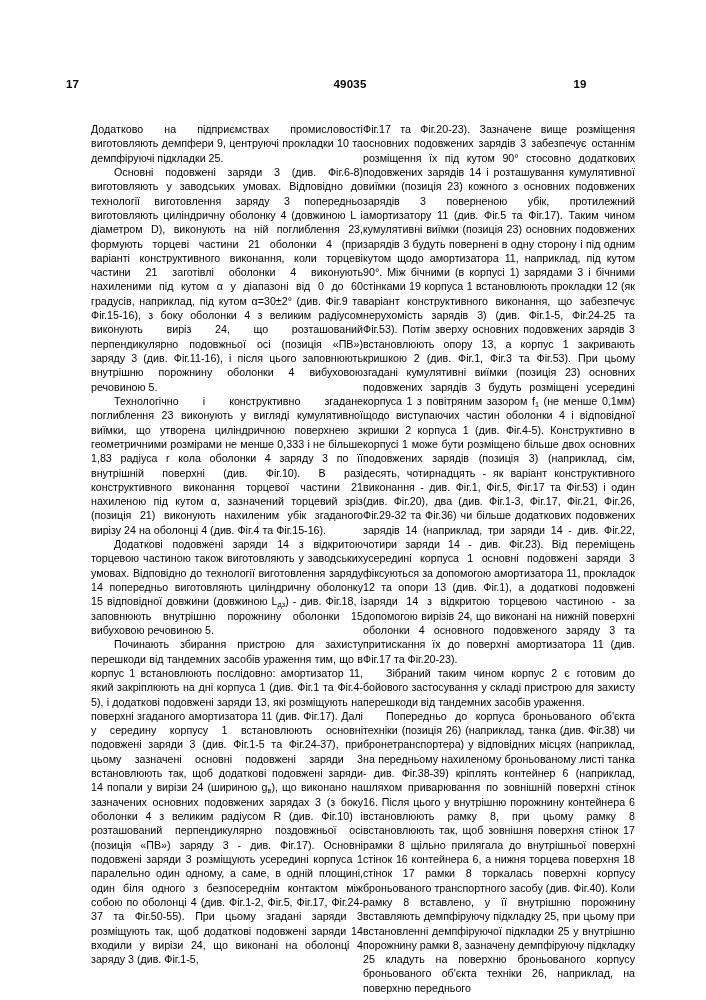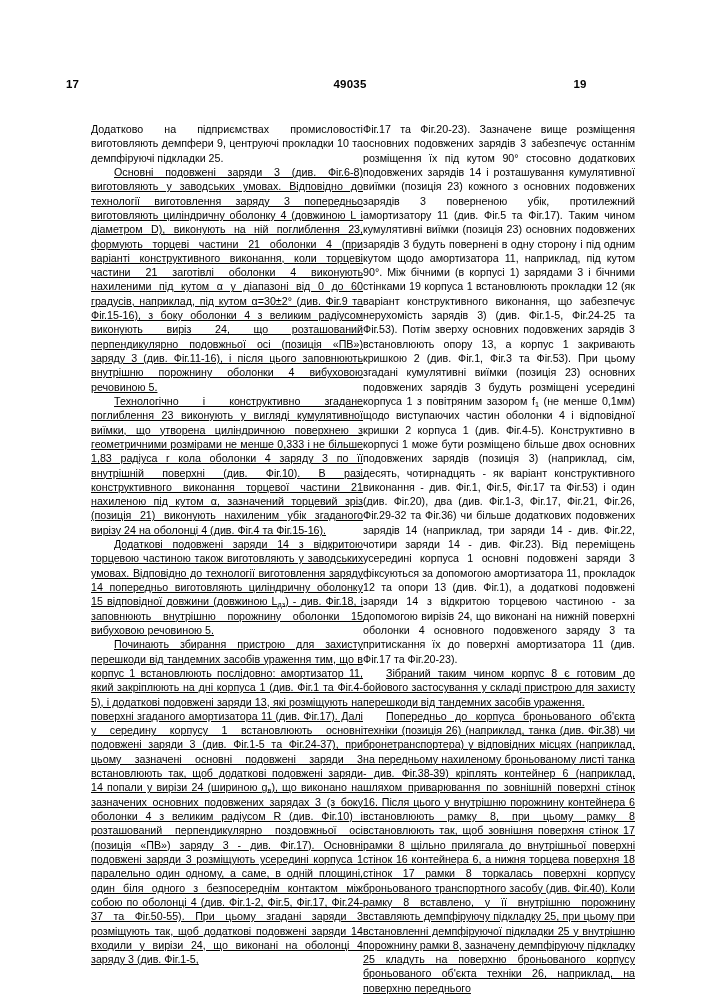--- a/index.html
+++ b/index.html
@@ -70,21 +70,20 @@
     font-size: 10.7px;
     line-height: 14.32px;
     text-align: justify;
     text-justify: inter-word;
     letter-spacing: 0px;
     word-spacing: 0px;
     hyphens: none;
   }
   .column p.indent {
     text-indent: 23px;
-    text-decoration: underline;
   }
   sub {
     font-size: 0.68em;
     line-height: 0;
     vertical-align: -0.22em;
   }
 </style>
 </head>
 <body>
 
@@ -101,18 +100,18 @@
     <div class="column">
       <p id="l-p1">Додатково на підприємствах промисловості виготовляють демпфери 9, центруючі прокладки 10 та демпфіруючі підкладки 25.</p>
       <p class="indent" id="l-p2">Основні подовжені заряди 3 (див. Фіг.6-8) виготовляють у заводських умовах. Відповідно до технології виготовлення заряду 3 попередньо виготовляють циліндричну оболонку 4 (довжиною L і діаметром D), виконують на ній поглиблення 23, формують торцеві частини 21 оболонки 4 (при варіанті конструктивного виконання, коли торцеві частини 21 заготівлі оболонки 4 виконують нахиленими під кутом α у діапазоні від 0 до 60 градусів, наприклад, під кутом α=30±2° (див. Фіг.9 та Фіг.15-16), з боку оболонки 4 з великим радіусом виконують виріз 24, що розташований перпендикулярно подовжньої осі (позиція «ПВ») заряду 3 (див. Фіг.11-16), і після цього заповнюють внутрішню порожнину оболонки 4 вибуховою речовиною 5.</p>
       <p class="indent" id="l-p3">Технологічно і конструктивно згадане поглиблення 23 виконують у вигляді кумулятивної виїмки, що утворена циліндричною поверхнею з геометричними розмірами не менше 0,333 і не більше 1,83 радіуса r кола оболонки 4 заряду 3 по її внутрішній поверхні (див. Фіг.10). В разі конструктивного виконання торцевої частини 21 нахиленою під кутом α, зазначений торцевий зріз (позиція 21) виконують нахиленим убік згаданого вирізу 24 на оболонці 4 (див. Фіг.4 та Фіг.15-16).</p>
       <p class="indent" id="l-p5">Додаткові подовжені заряди 14 з відкритою торцевою частиною також виготовляють у заводських умовах. Відповідно до технології виготовлення заряду 14 попередньо виготовляють циліндричну оболонку 15 відповідної довжини (довжиною L<sub>дз</sub>) - див. Фіг.18, і заповнюють внутрішню порожнину оболонки 15 вибуховою речовиною 5.</p>
       <p class="indent" id="l-p6">Починають збирання пристрою для захисту перешкоди від тандемних засобів ураження тим, що в корпус 1 встановлюють послідовно: амортизатор 11, який закріплюють на дні корпуса 1 (див. Фіг.1 та Фіг.4-5), і додаткові подовжені заряди 13, які розміщують на поверхні згаданого амортизатора 11 (див. Фіг.17). Далі у середину корпусу 1 встановлюють основні подовжені заряди 3 (див. Фіг.1-5 та Фіг.24-37), при цьому зазначені основні подовжені заряди 3 встановлюють так, щоб додаткові подовжені заряди 14 попали у вирізи 24 (шириною g<sub>в</sub>), що виконано на зазначених основних подовжених зарядах 3 (з боку оболонки 4 з великим радіусом R (див. Фіг.10) і розташований перпендикулярно поздовжньої осі (позиція «ПВ») заряду 3 - див. Фіг.17). Основні подовжені заряди 3 розміщують усередині корпуса 1 паралельно один одному, а саме, в одній площині, один біля одного з безпосереднім контактом між собою по оболонці 4 (див. Фіг.1-2, Фіг.5, Фіг.17, Фіг.24-37 та Фіг.50-55). При цьому згадані заряди 3 розміщують так, щоб додаткові подовжені заряди 14 входили у вирізи 24, що виконані на оболонці 4 заряду 3 (див. Фіг.1-5,</p>
     </div>
 
     <div class="column">
       <p id="r-p1">Фіг.17 та Фіг.20-23). Зазначене вище розміщення основних подовжених зарядів 3 забезпечує останнім розміщення їх під кутом 90° стосовно додаткових подовжених зарядів 14 і розташування кумулятивної виїмки (позиція 23) кожного з основних подовжених зарядів 3 поверненою убік, протилежний амортизатору 11 (див. Фіг.5 та Фіг.17). Таким чином кумулятивні виїмки (позиція 23) основних подовжених зарядів 3 будуть повернені в одну сторону і під одним кутом щодо амортизатора 11, наприклад, під кутом 90°. Між бічними (в корпусі 1) зарядами 3 і бічними стінками 19 корпуса 1 встановлюють прокладки 12 (як варіант конструктивного виконання, що забезпечує нерухомість зарядів 3) (див. Фіг.1-5, Фіг.24-25 та Фіг.53). Потім зверху основних подовжених зарядів 3 встановлюють опору 13, а корпус 1 закривають кришкою 2 (див. Фіг.1, Фіг.3 та Фіг.53). При цьому згадані кумулятивні виїмки (позиція 23) основних подовжених зарядів 3 будуть розміщені усередині корпуса 1 з повітряним зазором f<sub>1</sub> (не менше 0,1мм) щодо виступаючих частин оболонки 4 і відповідної кришки 2 корпуса 1 (див. Фіг.4-5). Конструктивно в корпусі 1 може бути розміщено більше двох основних подовжених зарядів (позиція 3) (наприклад, сім, десять, чотирнадцять - як варіант конструктивного виконання - див. Фіг.1, Фіг.5, Фіг.17 та Фіг.53) і один (див. Фіг.20), два (див. Фіг.1-3, Фіг.17, Фіг.21, Фіг.26, Фіг.29-32 та Фіг.36) чи більше додаткових подовжених зарядів 14 (наприклад, три заряди 14 - див. Фіг.22, чотири заряди 14 - див. Фіг.23). Від переміщень усередині корпуса 1 основні подовжені заряди 3 фіксуються за допомогою амортизатора 11, прокладок 12 та опори 13 (див. Фіг.1), а додаткові подовжені заряди 14 з відкритою торцевою частиною - за допомогою вирізів 24, що виконані на нижній поверхні оболонки 4 основного подовженого заряду 3 та притискання їх до поверхні амортизатора 11 (див. Фіг.17 та Фіг.20-23).</p>
-      <p class="indent" id="r-p2">Зібраний таким чином корпус 8 є готовим до бойового застосування у складі пристрою для захисту перешкоди від тандемних засобів ураження.</p>
+      <p class="indent" id="r-p2">Зібраний таким чином корпус 2 є готовим до бойового застосування у складі пристрою для захисту перешкоди від тандемних засобів ураження.</p>
       <p class="indent" id="r-p3">Попередньо до корпуса броньованого об'єкта техніки (позиція 26) (наприклад, танка (див. Фіг.38) чи бронетранспортера) у відповідних місцях (наприклад, на передньому нахиленому броньованому листі танка - див. Фіг.38-39) кріплять контейнер 6 (наприклад, шляхом приварювання по зовнішній поверхні стінок 16. Після цього у внутрішню порожнину контейнера 6 встановлюють рамку 8, при цьому рамку 8 встановлюють так, щоб зовнішня поверхня стінок 17 рамки 8 щільно прилягала до внутрішньої поверхні стінок 16 контейнера 6, а нижня торцева поверхня 18 стінок 17 рамки 8 торкалась поверхні корпусу броньованого транспортного засобу (див. Фіг.40). Коли рамку 8 вставлено, у її внутрішню порожнину вставляють демпфіруючу підкладку 25, при цьому при встановленні демпфіруючої підкладки 25 у внутрішню порожнину рамки 8, зазначену демпфіруючу підкладку 25 кладуть на поверхню броньованого корпусу броньованого об'єкта техніки 26, наприклад, на поверхню переднього</p>
     </div>
 
   </div>
 </div>
 
 </body></html>

